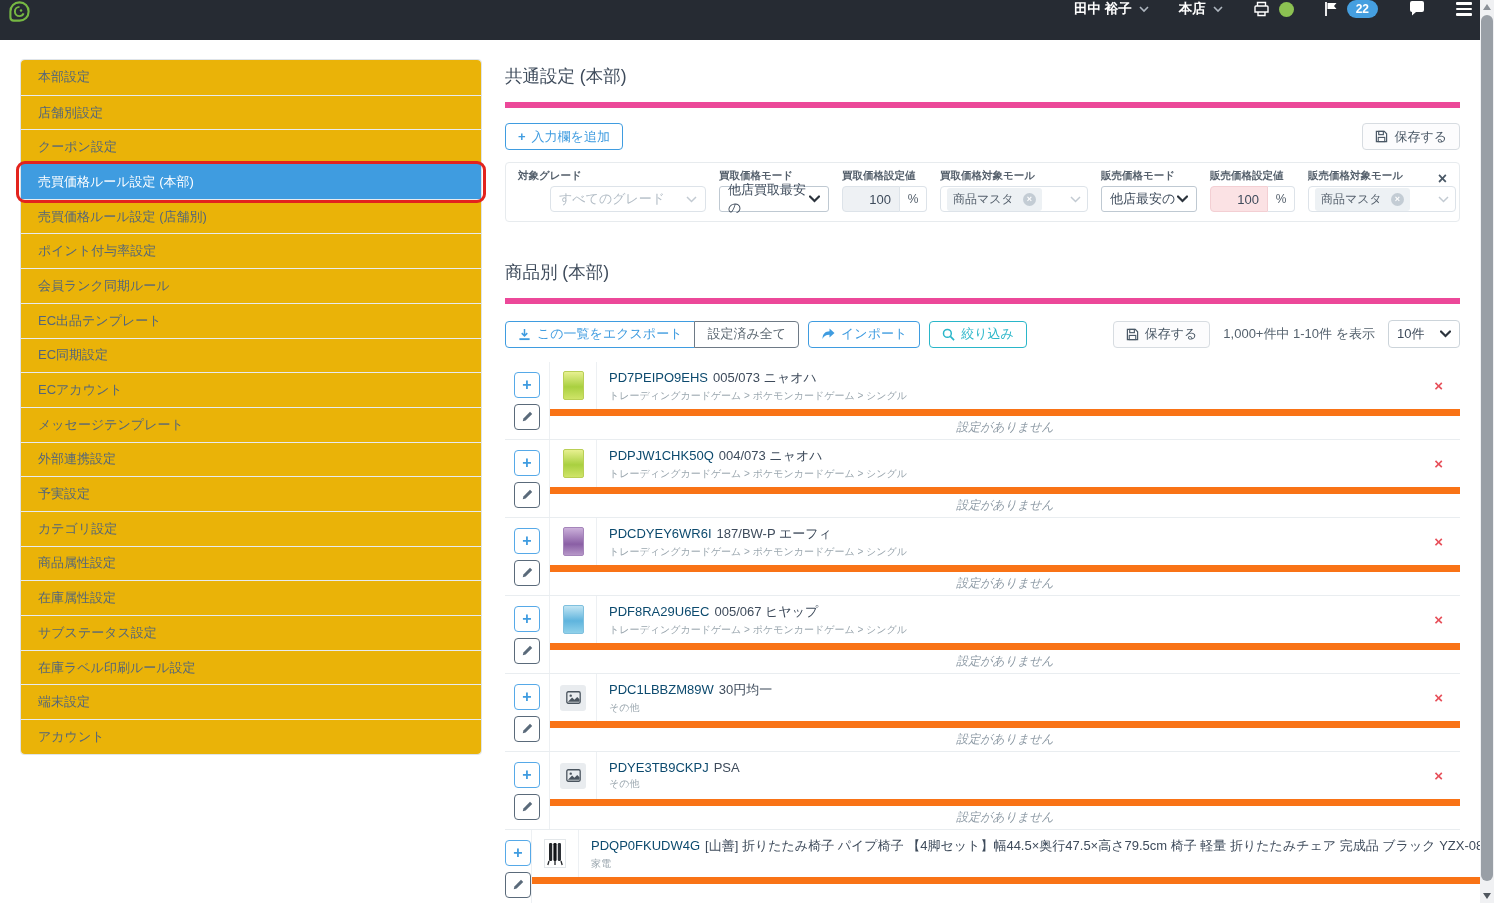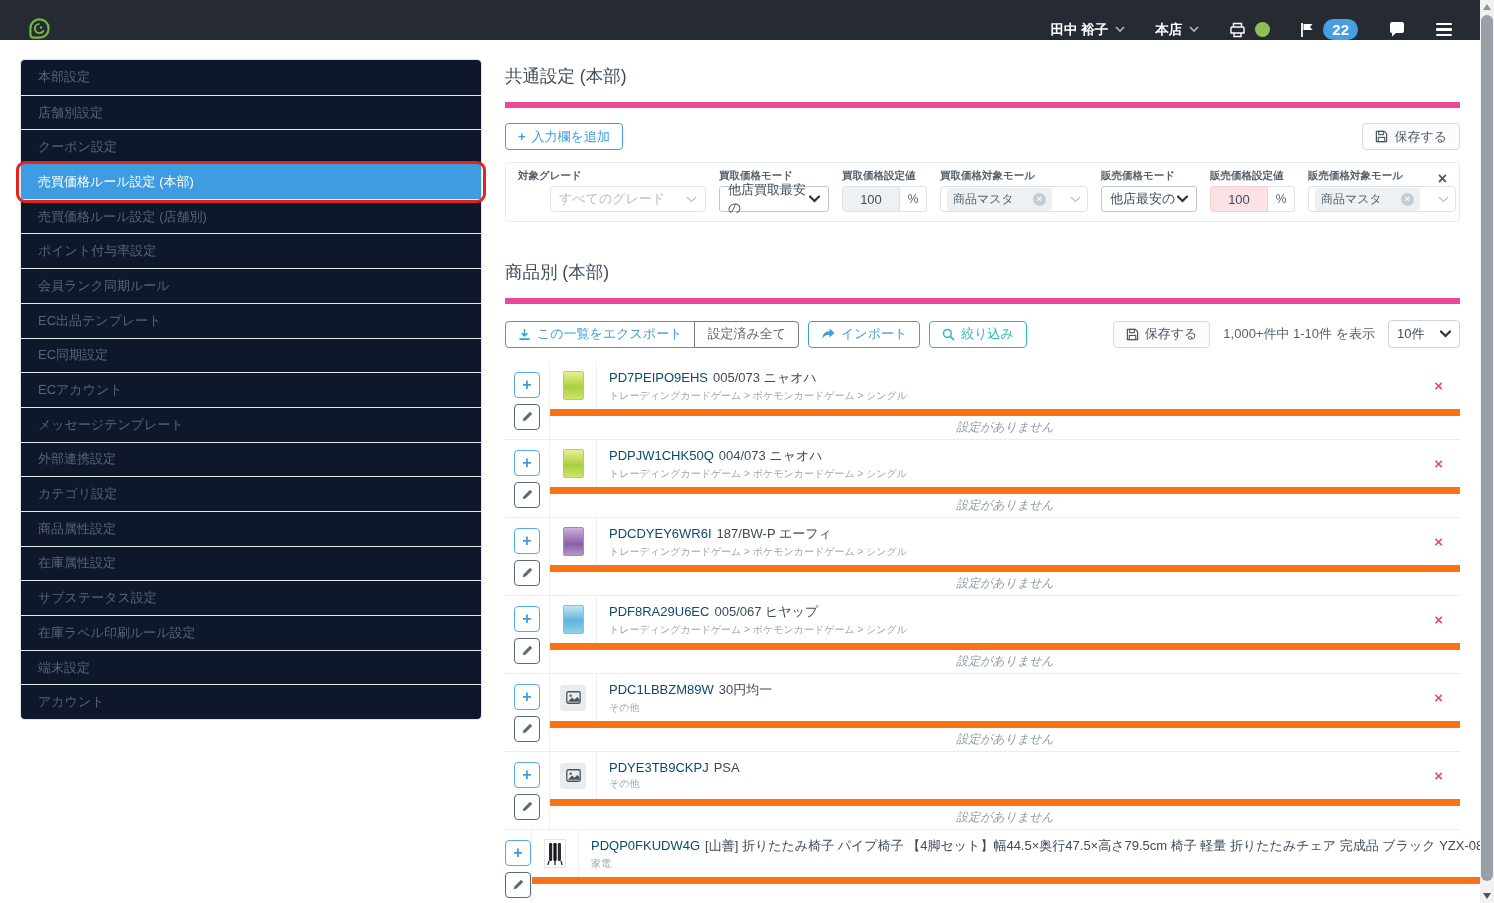--- a/index.html
+++ b/index.html
@@ -2,42 +2,42 @@
 <html lang="ja"><head>
 <meta charset="utf-8">
 <style>
   * { margin:0; padding:0; box-sizing:border-box; }
   html,body { background:#fff; }
   body { font-family:"Liberation Sans","DejaVu Sans",sans-serif; color:#54667a; }
   .page { position:relative; width:1494px; height:903px; overflow:hidden; background:#fff; }
 
   
   .navbar { position:absolute; top:0; left:0; width:1480px; height:40px; background:#262b33;
-            display:flex; align-items:flex-end; padding:0 28px; z-index:5; }
+            display:flex; align-items:flex-start; padding:0 8px; z-index:5; }
   .logo { display:flex; align-items:center; }
   .nav-right { margin-left:auto; display:flex; align-items:center; gap:30px; color:#fff; font-size:13.5px; font-weight:600; }
   .nav-dd { display:flex; align-items:center; gap:7px; cursor:pointer; }
   .nav-iconpair { display:flex; align-items:center; gap:9px; }
   .status-dot { width:15px; height:15px; border-radius:50%; background:#8cc152; }
-  .badge { background:#459fe0; color:#fff; font-size:15px; font-weight:700; border-radius:11px; padding:3px 9px; line-height:1; }
+  .badge { background:#459fe0; color:#fff; font-size:12px; font-weight:700; border-radius:11px; padding:3px 9px; line-height:1; }
   .hamburger { display:flex; flex-direction:column; gap:3px; }
   .hamburger span { width:16px; height:2.5px; background:#fff; border-radius:1px; }
 
   
   .scrollbar { position:absolute; top:0; right:0; width:14px; height:903px; background:#f0f1f3; z-index:6; }
   .sb-arrow { position:absolute; left:3px; width:0; height:0; border-left:4px solid transparent; border-right:4px solid transparent; }
   .sb-up { top:4px; border-bottom:6px solid #8a9097; }
   .sb-down { bottom:4px; border-top:6px solid #50565e; }
   .sb-thumb { position:absolute; top:15px; left:1px; width:12px; height:866px; background:#999fa6; border-radius:7px; }
 
   
   .sidebar { position:absolute; left:20px; top:59px; width:462px; background:#fff;
              border:1px solid #dfe4e9; border-radius:4px; z-index:2; }
   .side-item { display:flex; align-items:center; height:34.7px; padding:0 17px; font-size:13px; color:#54667a;
-               border-top:1px solid #e7ebef; cursor:pointer; background:#0f172a; }
+               border-top:1px solid #e7ebef; cursor:pointer; background:#eab308; }
   .side-item:first-child { border-top:none; border-radius:4px 4px 0 0; }
   .side-item:last-child { border-radius:0 0 4px 4px; }
   .side-item.active { background:#3f9ce0; color:#fff; position:relative; border-top-color:#3f9ce0; }
   .side-item.active::after { content:""; position:absolute; left:-5px; right:-5px; top:-4px; bottom:-4px;
                border:3px solid #e3231d; border-radius:9px; pointer-events:none; z-index:3; }
 
   
   .main { position:absolute; left:505px; top:56px; width:955px; }
   .section-title { font-size:17.5px; font-weight:500; color:#3e4b5b; padding:8px 0 14px; border-bottom:6px solid #ec4899; }
   .section-title.second { margin-top:30px; }
@@ -56,29 +56,29 @@
   .form-panel { margin-top:12px; border:1px solid #e7ebee; border-radius:4px; padding:6px 12px 9px;
                 display:flex; gap:13px; align-items:flex-end; position:relative; }
   .field { display:flex; flex-direction:column; gap:3px; }
   .flabel { font-size:10.5px; font-weight:700; color:#55606c; }
   .ctl { height:26px; border:1px solid #dde3e9; border-radius:4px; display:flex; align-items:center; font-size:13px;
          background:#fff; padding:0 8px; }
   .sel-muted { width:156px; justify-content:space-between; color:#b3bdc6;margin-left:32px; }
   .sel-native { border-color:#bfc9d2; border-radius:3px; justify-content:space-between; color:#3e4b5b; }
   .w-buymode { width:110px; } .w-sellmode { width:96px; }
   .input-group { display:flex; }
-  .num-input { width:58px; height:26px; text-align:center; padding:0 8px; background:#eef1f4;
+  .num-input { width:58px; height:26px; text-align:right; padding:0 8px; background:#eef1f4;
                border:1px solid #dde3e9; border-radius:4px 0 0 4px; color:#3e4b5b; font-size:13px;
                font-family:"Liberation Sans","DejaVu Sans",sans-serif; }
   .num-input.pink { background:#fbe2e4; border-color:#f3cfd3; }
   .unit-box { width:27px; height:26px; display:flex; align-items:center; justify-content:center; font-size:12px;
               color:#55606c; border:1px solid #dde3e9; border-left:none; border-radius:0 4px 4px 0; background:#fff; }
   .tag-select { width:148px; justify-content:space-between; padding:0 6px; }
   .tag { background:#edf1f4; border-radius:3px; font-size:12px; color:#55606c; padding:3px 6px;
-         display:inline-flex; align-items:center; gap:19px; }
+         display:inline-flex; align-items:center; gap:9px; }
   .tag-x { width:13px; height:13px; border-radius:50%; background:#c3ccd4; color:#fff; font-size:9px; font-weight:700;
            display:flex; align-items:center; justify-content:center; cursor:pointer; }
   .panel-close { position:absolute; right:12px; top:8px; color:#4a5866; font-weight:700; font-size:16px;
                  line-height:1; cursor:pointer; }
 
   
   .toolbar2 { display:flex; align-items:center; margin-top:16px; }
   .btn-group { display:flex; }
   .btn-group .btn-blue { border-radius:4px 0 0 4px; }
   .btn-group .btn-dark { border-radius:0 4px 4px 0; margin-left:-1px; }
@@ -188,20 +188,21 @@
       <div class="side-item">クーポン設定</div>
       <div class="side-item active">売買価格ルール設定 (本部)</div>
       <div class="side-item">売買価格ルール設定 (店舗別)</div>
       <div class="side-item">ポイント付与率設定</div>
       <div class="side-item">会員ランク同期ルール</div>
       <div class="side-item">EC出品テンプレート</div>
       <div class="side-item">EC同期設定</div>
       <div class="side-item">ECアカウント</div>
       <div class="side-item">メッセージテンプレート</div>
       <div class="side-item">外部連携設定</div>
+      <div class="side-item">予実設定</div>
       <div class="side-item">カテゴリ設定</div>
       <div class="side-item">商品属性設定</div>
       <div class="side-item">在庫属性設定</div>
       <div class="side-item">サブステータス設定</div>
       <div class="side-item">在庫ラベル印刷ルール設定</div>
       <div class="side-item">端末設定</div>
       <div class="side-item">アカウント</div>
     </aside>
 
   <main class="main">

